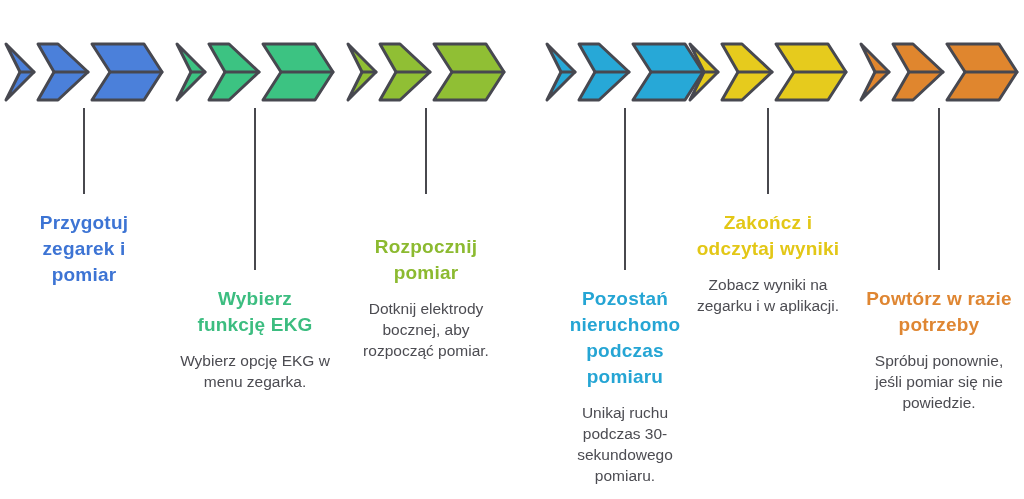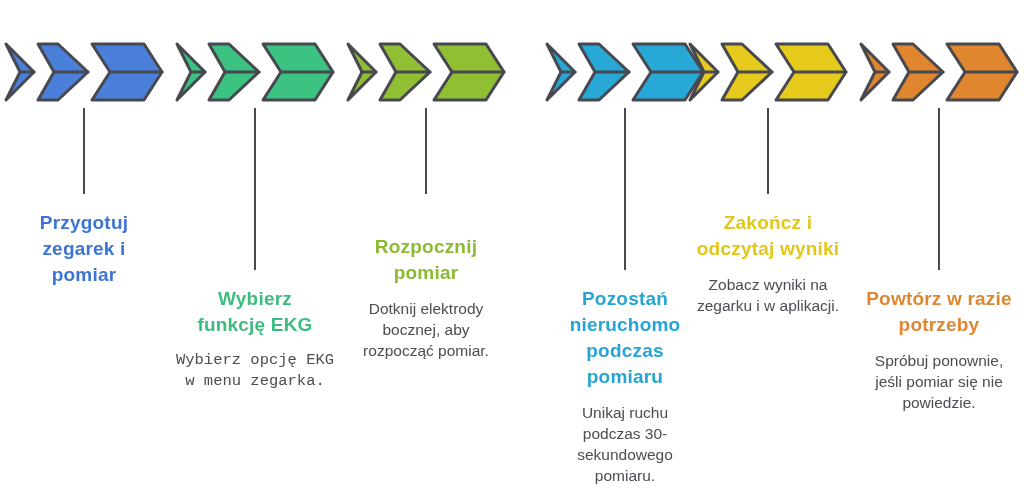--- a/index.html
+++ b/index.html
@@ -58,21 +58,21 @@
     color: #4c4c52;
   }
   .c1 .step-title { max-width: 120px; }
   .c2 .step-title { max-width: 132px; }
   .c3 .step-title { max-width: 122px; margin-top: 40px; }
   .c4 .step-title { max-width: 132px; }
   .c5 .step-title { max-width: 160px; }
   .c6 .step-title { max-width: 152px; }
 
   .c1 .step-desc { max-width: 118px; }
-  .c2 .step-desc { max-width: 160px; font-family: Liberation Mono, monospace; }
+  .c2 .step-desc { max-width: 160px; }
   .c3 .step-desc { max-width: 140px; }
   .c4 .step-desc { max-width: 110px; text-align: center; }
   .c5 .step-desc { max-width: 154px; }
   .c6 .step-desc { max-width: 154px; }
 </style>
 </head>
 <body>
 
 <div class="canvas">
 

